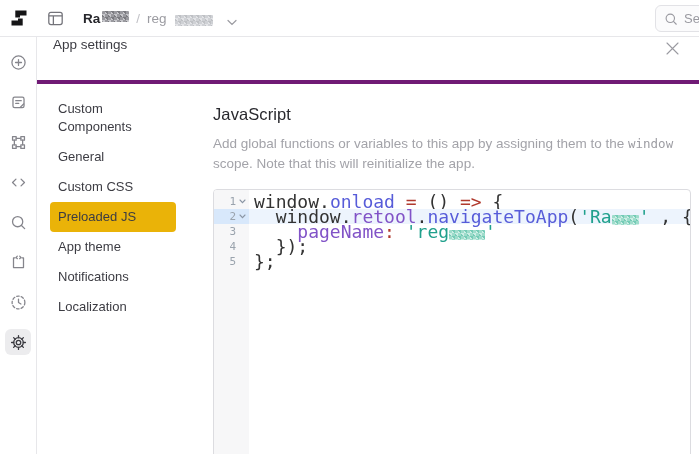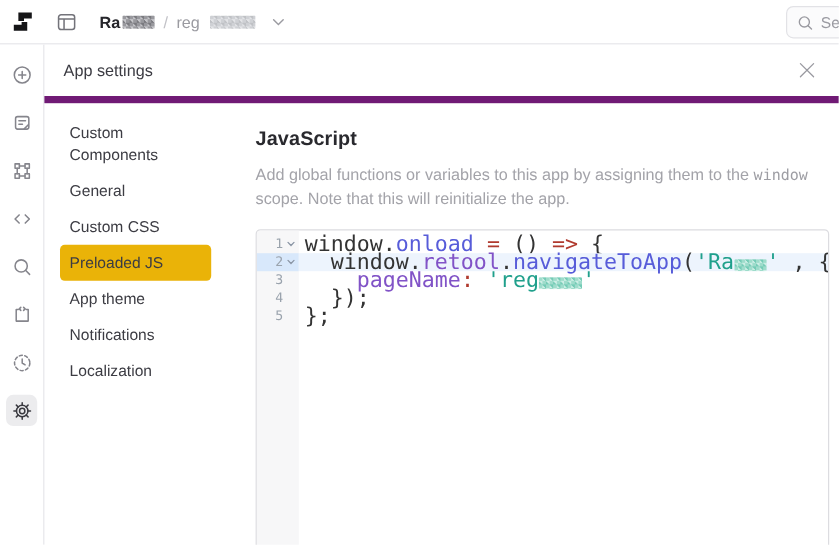--- a/index.html
+++ b/index.html
@@ -8,51 +8,51 @@
     font-family:"Liberation Sans",sans-serif;color:#3c3c43;position:relative;
     -webkit-font-smoothing:antialiased;
   }
   svg{display:block}
   
   .topbar{position:absolute;top:0;left:0;right:0;height:36px;background:#fff;
     border-bottom:1px solid #e7e7ea;display:flex;align-items:center;z-index:20}
   .logo{margin-left:9px;width:20px;height:20px;flex:none}
   .panels-btn{margin-left:15px;width:22px;height:22px;display:flex;align-items:center;justify-content:center;border-radius:4px}
   .crumbs{margin-left:17px;display:flex;align-items:center;font-size:13.5px}
-  .crumb-app{font-weight:700;color:#26262b;display:flex;align-items:center;gap:2px}
+  .crumb-app{font-weight:700;color:#26262b;display:flex;gap:2px}
   .crumb-sep{color:#c2c2c7;margin:0 7px;font-weight:400}
-  .crumb-page{color:#9b9ba1;display:flex;align-items:center;gap:8px}
+  .crumb-page{color:#9b9ba1;display:flex;align-items:flex-end;gap:8px}
   .crumb-caret{margin-left:6px}
   .searchbox{position:absolute;left:655px;top:5px;width:96px;height:25px;
     border:1px solid #e2e2e6;border-radius:6px;background:#fbfbfc;
     display:flex;align-items:center;padding-left:8px;gap:6px;
     color:#9a9aa1;font-size:13px;overflow:hidden;white-space:nowrap}
   
   .shell{position:absolute;top:37px;left:0;right:0;bottom:0;display:flex}
   .rail{width:36px;flex:none;border-right:1px solid #e7e7ea;display:flex;
     flex-direction:column;align-items:center;padding-top:12px;gap:14px;background:#fff}
   .rail-btn{width:26px;height:26px;flex:none;display:flex;align-items:center;justify-content:center;
     border-radius:6px;color:#85858c;background:transparent;border:none;padding:0}
   .rail-btn.selected{background:#ececee;color:#3a3a40}
   
   .panel{flex:1;display:flex;flex-direction:column;min-width:0}
-  .panel-header{height:43px;flex:none;border-bottom:6px solid #701a75;
-    display:flex;align-items:center;padding:0 16px}
+  .panel-header{height:43px;flex:none;border-bottom:4px solid #701a75;
+    display:flex;align-items:flex-start;padding:0 16px}
   .panel-title{font-size:13.5px;color:#3c3c43}
   .close-btn{margin-left:auto;width:22px;height:22px;display:flex;align-items:center;justify-content:center;
     background:none;border:none;padding:0;cursor:pointer}
   .panel-body{flex:1;display:flex;min-height:0}
   
   .nav{width:126px;flex:none;margin:10px 0 0 13px}
   .nav-item{padding:6px 8px;font-size:13px;line-height:18px;color:#3c3c43;
     border-radius:4px;cursor:pointer}
   .nav-item.selected{background:#eab308}
   
   .content{margin-left:37px;padding-top:21px;width:478px;flex:none}
-  .content h1{margin:0;font-size:16.5px;font-weight:700;color:#29292e;letter-spacing:.1px}
+  .content h1{margin:0;font-size:16.5px;font-weight:400;color:#29292e;letter-spacing:.1px}
   .desc{margin-top:10px;max-width:480px;font-size:13.5px;line-height:20px;color:#a3a3a9}
   .desc code{font-family:"DejaVu Sans Mono",monospace;font-size:12.5px;color:#9d9da3}
   
   .editor{margin-top:15px;position:relative;height:295px;border:1px solid #dcdce0;
     border-radius:4px;background:#fff;overflow:hidden}
   .gutter-bg{position:absolute;left:0;top:0;bottom:0;width:35px;background:#f7f7f8}
   .lines{position:relative;padding-top:4px}
   .cm-line{display:flex;height:15px}
   .cm-line.active .code-cell{background:#edf4fd}
   .cm-line.active .gutter{background:#d8e8fb}

